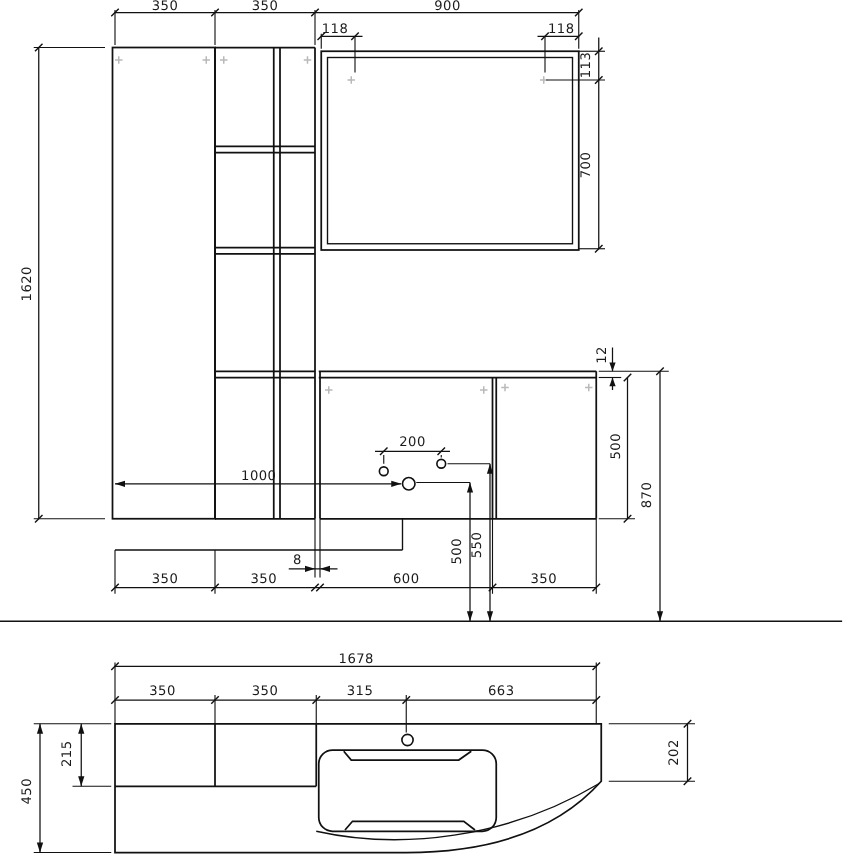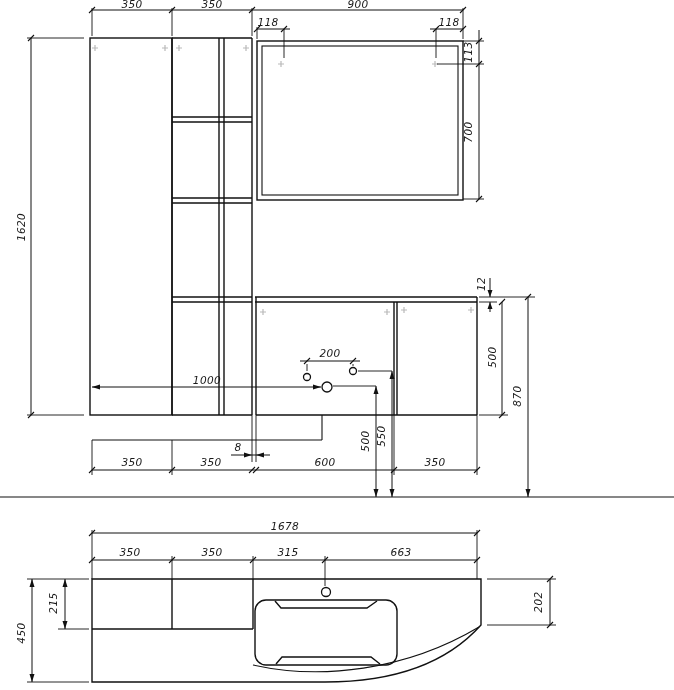--- a/index.html
+++ b/index.html
@@ -1,17 +1,17 @@
 <!DOCTYPE html>
 <html><head>
 <meta charset="utf-8">
 <style>
   html,body{margin:0;padding:0;background:#ffffff;}
   .sheet{position:relative;width:674px;height:690px;background:#ffffff;overflow:hidden;
-         font-family:"DejaVu Sans", "Liberation Sans", sans-serif;font-style:italic;}
+         font-family:"DejaVu Sans", "Liberation Sans", sans-serif;}
   svg{display:block}
   .obj{stroke:#111111;stroke-width:1.4;fill:none;}
   .obj-thin{stroke:#111111;stroke-width:1.1;fill:none;}
   .dim{stroke:#111111;stroke-width:1;fill:none;}
   .ext{stroke:#111111;stroke-width:0.9;fill:none;}
   .tick{stroke:#111111;stroke-width:1.1;fill:none;}
   .arrow{fill:#111111;stroke:none;}
   .mark{stroke:#b9b9b9;stroke-width:1.2;fill:none;}
   text{font-family:"DejaVu Sans","Liberation Sans",sans-serif;font-size:10.5px;fill:#1a1a1a;letter-spacing:0.4px;}
   .hole{fill:#ffffff;stroke:#111111;stroke-width:1.3;}

